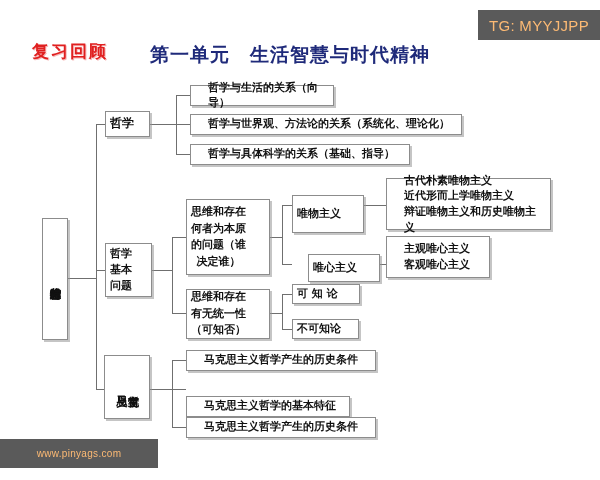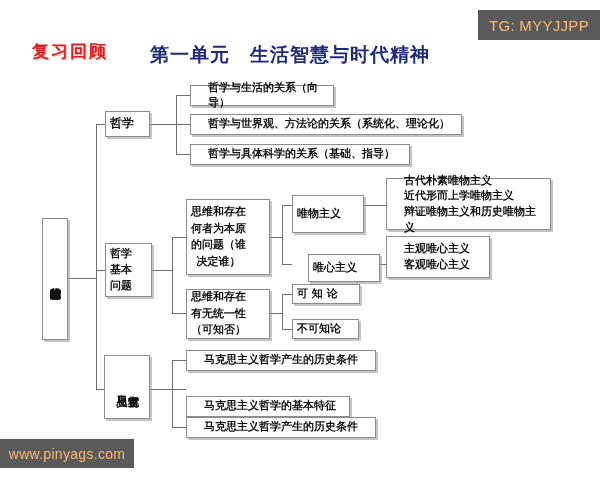--- a/index.html
+++ b/index.html
@@ -15,21 +15,21 @@
   
   .wm{
     position:absolute;
     background:#5a5a5a;
     color:#fdba74;
     font-family:"Liberation Sans",sans-serif;
     display:flex;align-items:center;justify-content:center;
     letter-spacing:.3px;
   }
   #wm-top{right:0;top:10px;width:122px;height:30px;font-size:15px;}
-  #wm-bottom{left:0;bottom:12px;width:134px;height:29px;font-size:14px;}
+  #wm-bottom{left:0;bottom:12px;width:158px;height:29px;font-size:10px;}
 
   
   #title{
     position:absolute;left:0;top:40px;width:600px;height:34px;
     white-space:nowrap;
   }
   #title-red{
     position:absolute;left:32px;top:0;
     font-family:"DejaVu Sans",sans-serif;
     font-size:17px;font-weight:bold;color:#e02020;

